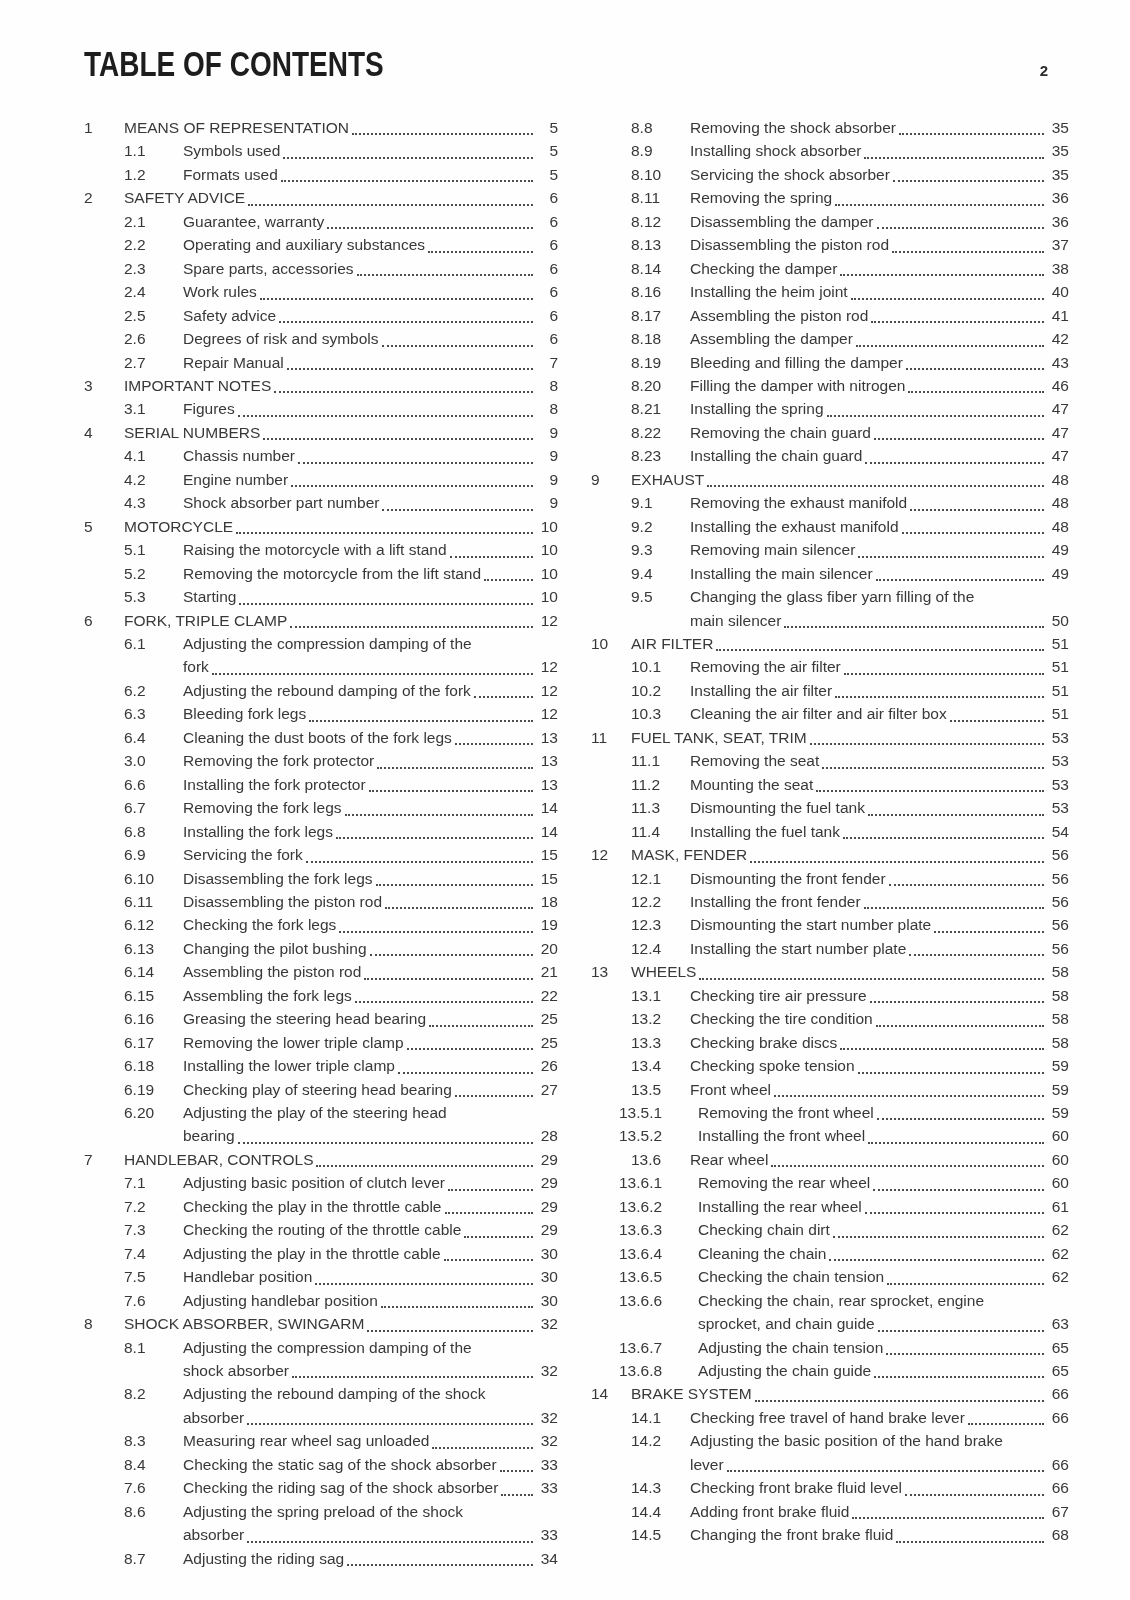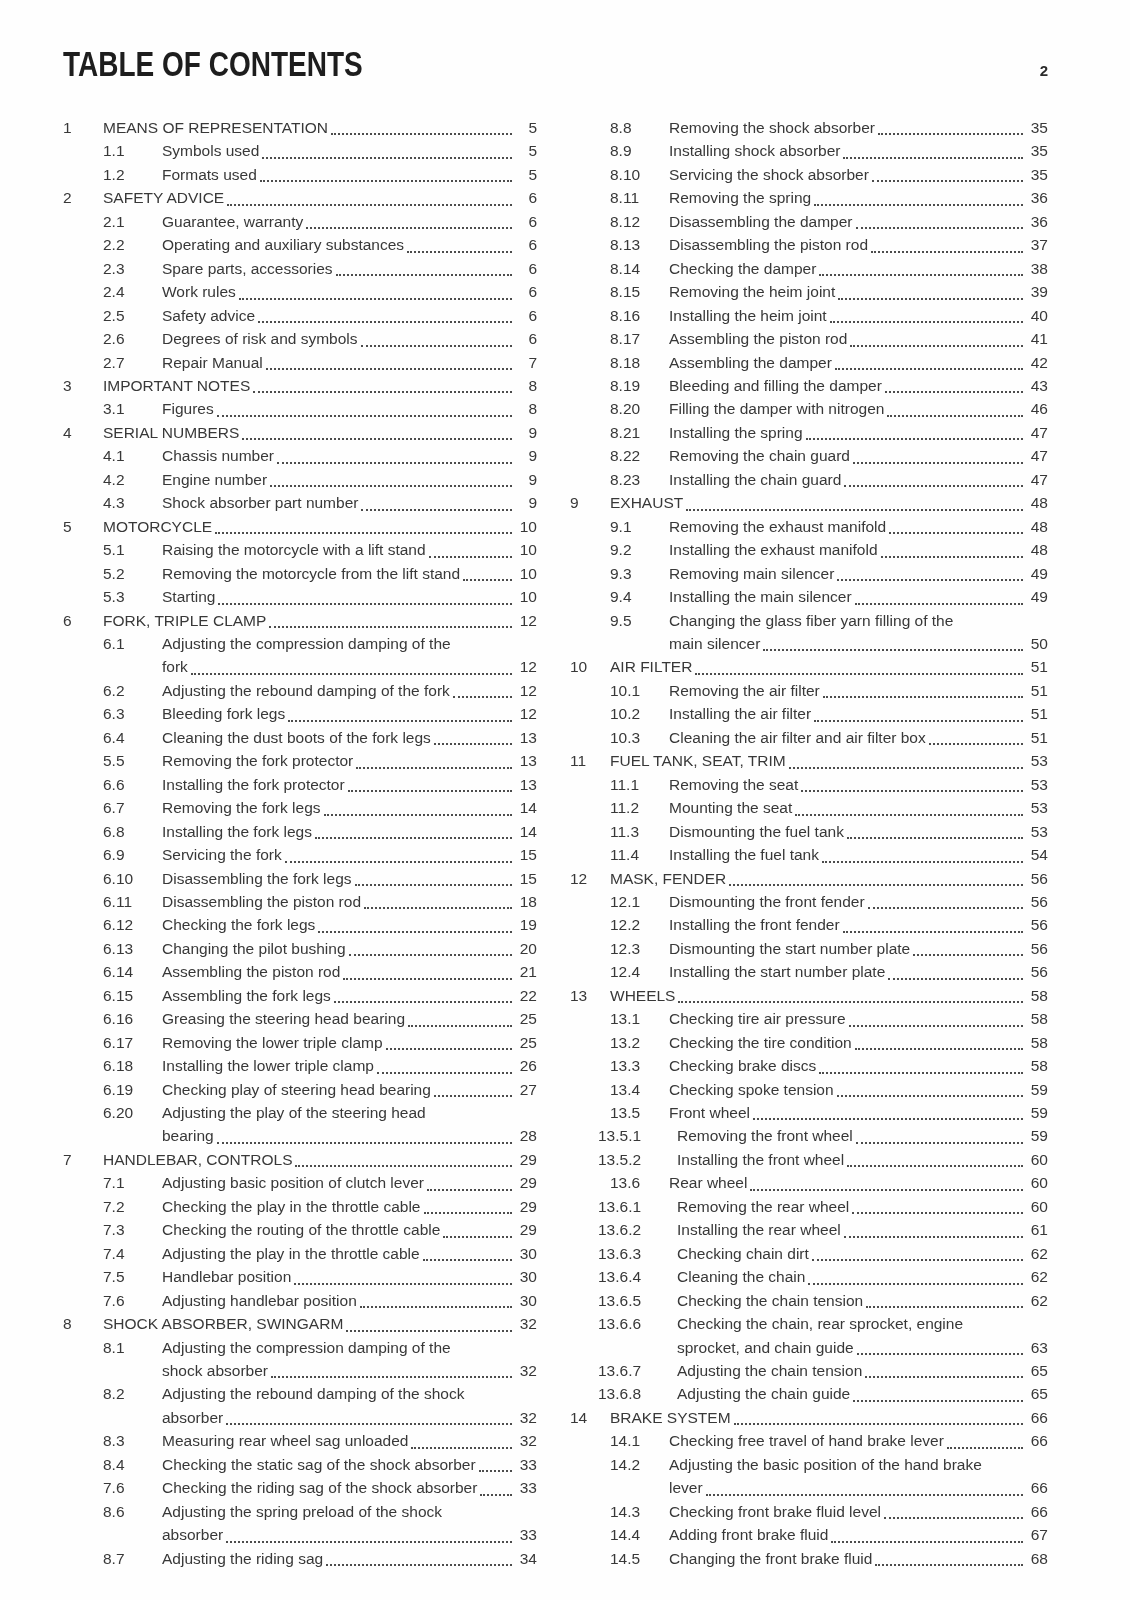--- a/index.html
+++ b/index.html
@@ -6,21 +6,21 @@
   body {
     width:1130px; height:1600px;
     background:#ffffff;
     font-family:"Liberation Sans", sans-serif;
     color:#383838;
     overflow:hidden;
   }
   .page {
     box-sizing:border-box;
     width:1130px; height:1600px;
-    padding:36px 82px 0 63px;
+    padding:36px 82px 0 84px;
     background:#fefefe;
   }
   .doc-header {
     display:flex;
     justify-content:space-between;
     align-items:flex-end;
     height:48px;
   }
   .doc-title {
     margin:0;
@@ -331,21 +331,21 @@
     <span class="num">6.4</span>
     <span class="body">
             <span class="line">
               <span class="t">Cleaning the dust boots of the fork legs</span>
               <span class="dots"></span>
               <span class="pg">13</span>
             </span>
           </span>
   </div>
         <div class="entry level-2">
-    <span class="num">5.5</span>
+    <span class="num">3.0</span>
     <span class="body">
             <span class="line">
               <span class="t">Removing the fork protector</span>
               <span class="dots"></span>
               <span class="pg">13</span>
             </span>
           </span>
   </div>
         <div class="entry level-2">
     <span class="num">6.6</span>
@@ -721,30 +721,20 @@
             </span>
           </span>
   </div>
         <div class="entry level-2">
     <span class="num">8.14</span>
     <span class="body">
             <span class="line">
               <span class="t">Checking the damper</span>
               <span class="dots"></span>
               <span class="pg">38</span>
-            </span>
-          </span>
-  </div>
-        <div class="entry level-2">
-    <span class="num">8.15</span>
-    <span class="body">
-            <span class="line">
-              <span class="t">Removing the heim joint</span>
-              <span class="dots"></span>
-              <span class="pg">39</span>
             </span>
           </span>
   </div>
         <div class="entry level-2">
     <span class="num">8.16</span>
     <span class="body">
             <span class="line">
               <span class="t">Installing the heim joint</span>
               <span class="dots"></span>
               <span class="pg">40</span>

